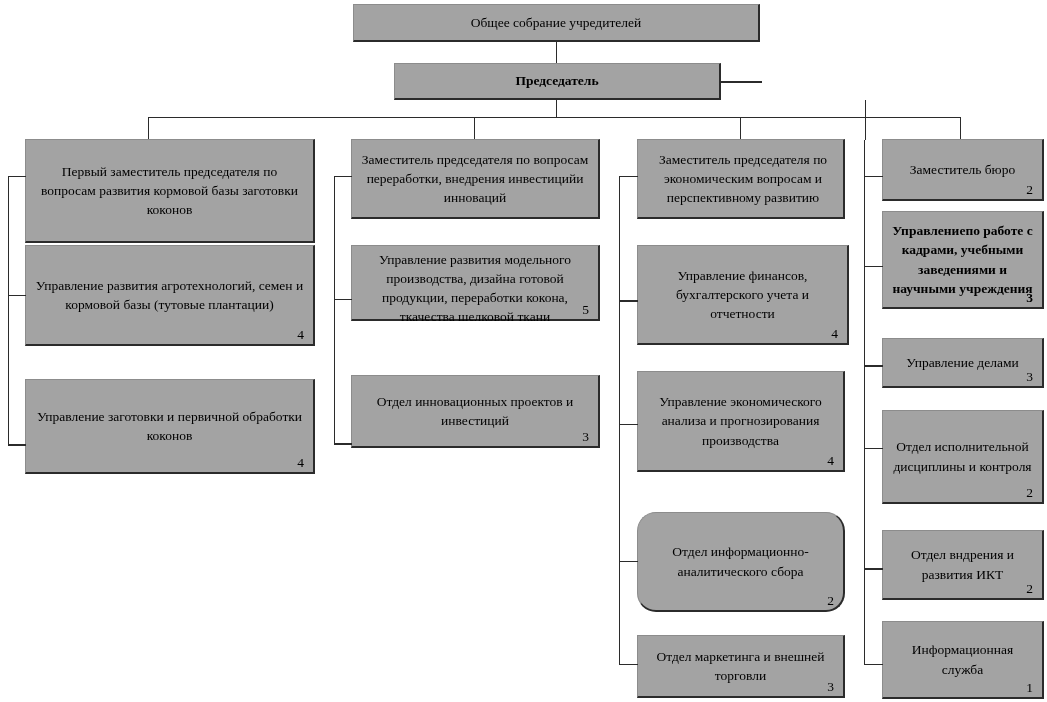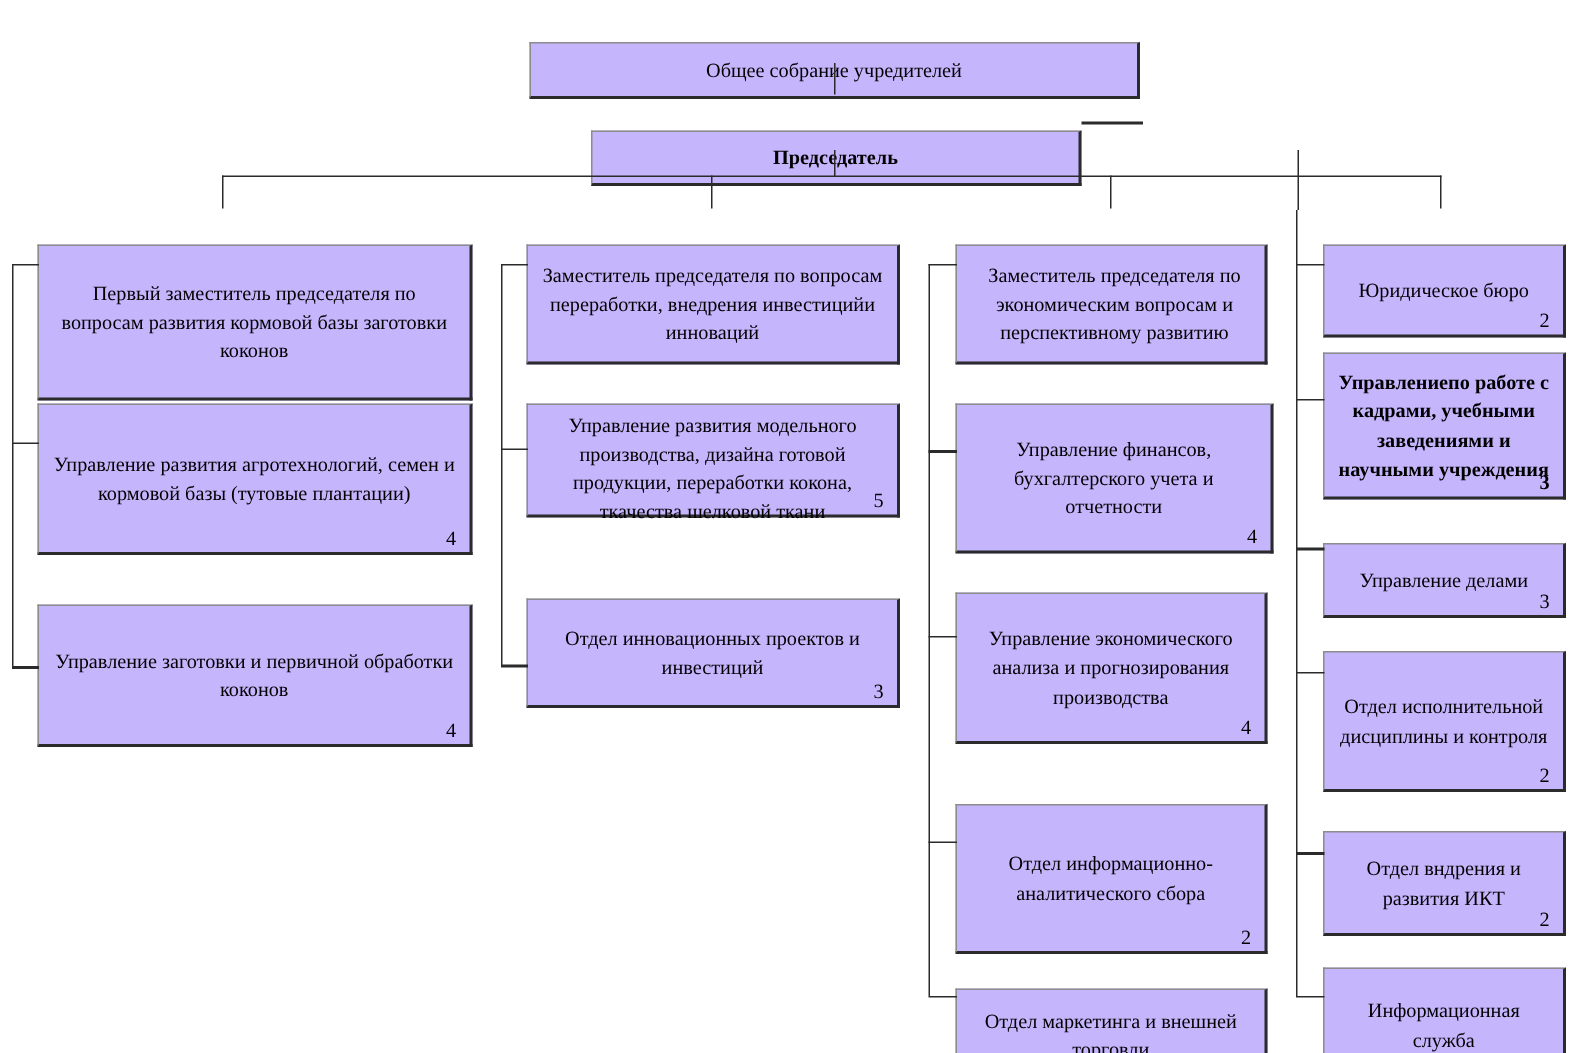--- a/index.html
+++ b/index.html
@@ -11,36 +11,35 @@
     position: relative;
     width: 1047px;
     height: 702px;
     background: #ffffff;
     font-family: "Liberation Serif", "DejaVu Serif", serif;
     overflow: hidden;
   }
   .box {
     position: absolute;
     box-sizing: border-box;
-    background: #c4b5fd;
+    background: #a3a3a3;
     border: 1px solid #8c8c8c;
     border-right-width: 2px;
     border-bottom-width: 2px;
     border-right-color: #2b2b2b;
     border-bottom-color: #2b2b2b;
     display: flex;
     flex-direction: column;
     justify-content: center;
     align-items: flex-start;
     padding: 4px 8px;
     text-align: center;
     font-size: 13.5px;
     line-height: 1.42;
     color: #000000;
-    margin-top: 24px;
   }
   .box .title {
     display: block;
     width: 100%;
     text-align: center;
   }
   .box.bold .title {
     font-weight: bold;
   }
   .box .count {
@@ -147,39 +146,39 @@
   <div class="box hascount" style="left:637px; top:245px; width:212px; height:100px;">
     <span class="title">Управление финансов, бухгалтерского учета и отчетности</span>
     <span class="count">4</span>
   </div>
 
   <div class="box hascount" style="left:637px; top:371px; width:208px; height:101px;">
     <span class="title">Управление экономического анализа и прогнозирования производства</span>
     <span class="count">4</span>
   </div>
 
-  <div class="box hascount" style="left:637px; top:512px; width:208px; height:100px;">
+  <div class="box hascount" style="left:637px; top:512px; width:208px; height:100px;border-radius:19px;">
     <span class="title">Отдел информационно-аналитического сбора</span>
     <span class="count">2</span>
   </div>
 
   <div class="box hascount" style="left:637px; top:635px; width:208px; height:63px;">
     <span class="title">Отдел маркетинга и внешней торговли</span>
     <span class="count">3</span>
   </div>
 
   <div class="v-line" style="left:619px; top:176px; height:488px;"></div>
   <div class="h-line" style="left:619px; top:176px; width:19px;"></div>
   <div class="h-line thick" style="left:619px; top:300px; width:19px;"></div>
   <div class="h-line" style="left:619px; top:424px; width:19px;"></div>
   <div class="h-line" style="left:619px; top:561px; width:19px;"></div>
   <div class="h-line" style="left:619px; top:664px; width:19px;"></div>
 
   <div class="box hascount" style="left:882px; top:139px; width:162px; height:62px;">
-    <span class="title">Юридическое бюро</span>
+    <span class="title">Заместитель бюро</span>
     <span class="count">2</span>
   </div>
 
   <div class="box hascount" style="left:882px; top:211px; width:162px; height:98px;font-weight:bold;">
     <span class="title">Управлениепо работе с кадрами, учебными заведениями и научными учреждения</span>
     <span class="count">3</span>
   </div>
 
   <div class="box hascount" style="left:882px; top:338px; width:162px; height:50px;">
     <span class="title">Управление делами</span>

